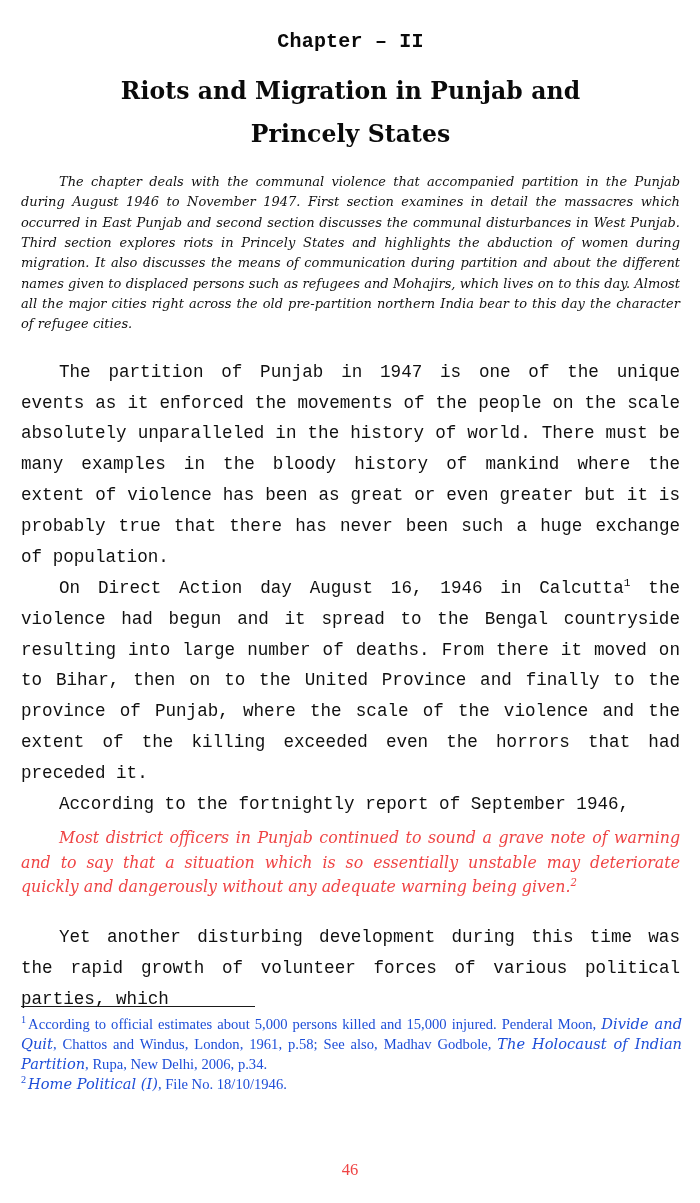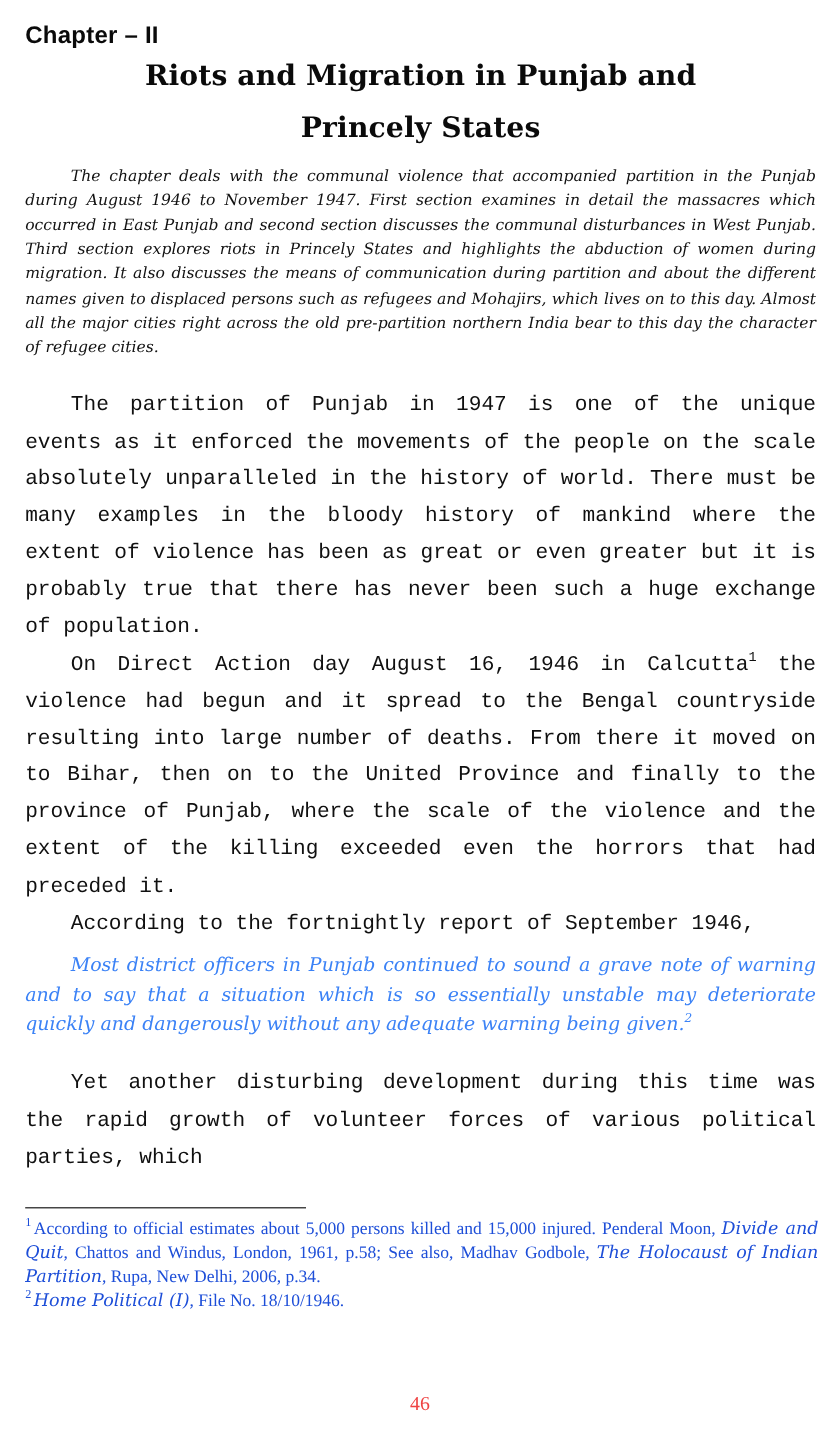--- a/index.html
+++ b/index.html
@@ -24,35 +24,36 @@
   }
   .content {
     position: absolute;
     left: 21px;
     top: 0;
     width: 659px;
   }
 
   
   .chapter-label {
-    font-family: Liberation Sans, sans-serif;
+    font-family: Liberation Mono, monospace;
     font-weight: bold;
     font-size: 20px;
+    text-align: center;
     letter-spacing: 0.2px;
     margin: 0;
-    padding-top: 18px;
+    padding-top: 30px;
     line-height: 1.22;
     color: #0a0a0a;
   }
   .chapter-title {
     font-family: "DejaVu Serif", "Liberation Serif", serif;
     font-weight: bold;
     font-size: 23.5px;
     text-align: center;
-    margin: 0;
+    margin: 16px;
     line-height: 1.82;
     letter-spacing: 0.1px;
     color: #0a0a0a;
   }
   .chapter-title .title-line {
     display: block;
   }
 
   
   .abstract {
@@ -86,21 +87,21 @@
   
   .quote-block {
     font-family: "DejaVu Serif", "Liberation Serif", serif;
     font-style: italic;
     font-size: 15.8px;
     line-height: 1.565;
     text-align: justify;
     text-justify: inter-word;
     text-indent: 38px;
     margin: 6px 0 0 0;
-    color: #3b82f6;
+    color: #ef4444;
   }
 
   sup {
     font-size: 0.64em;
     vertical-align: super;
     line-height: 0;
   }
 
   
   .footnote-area {

